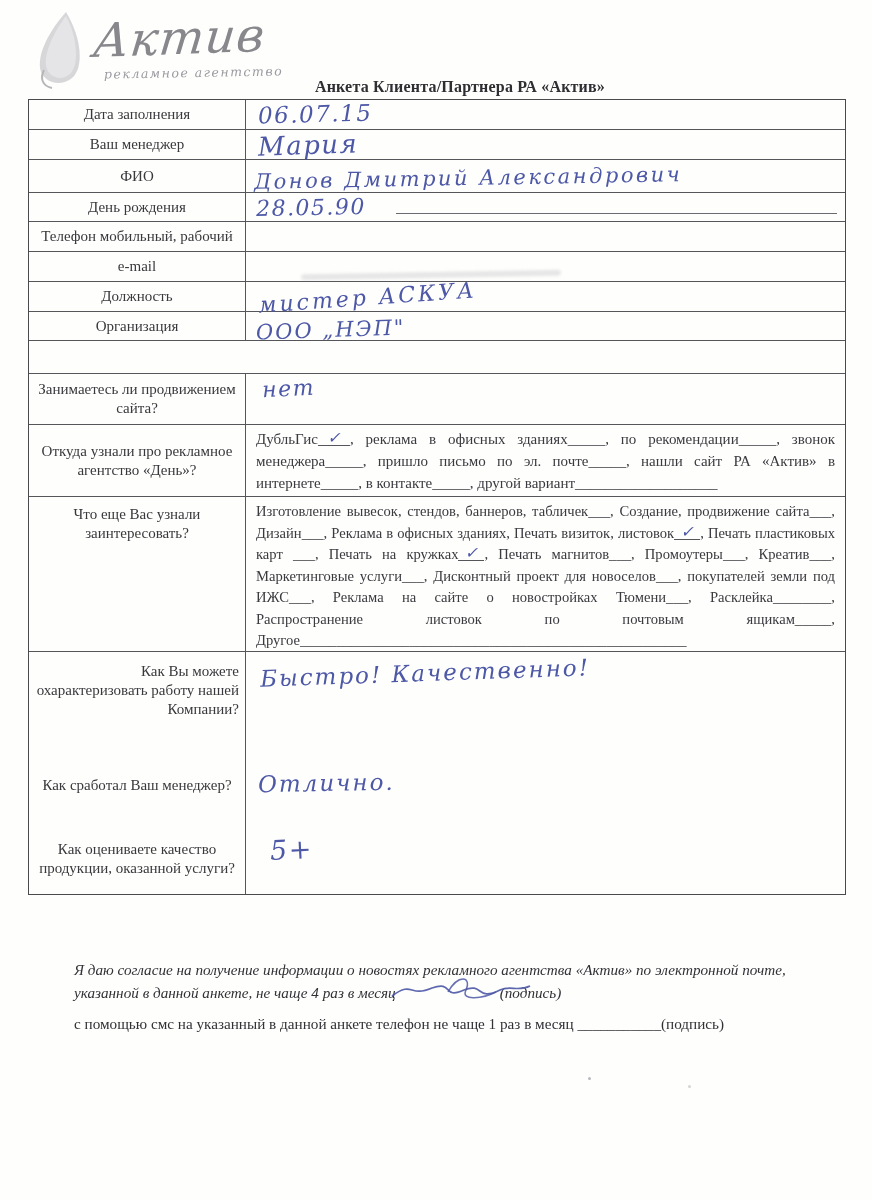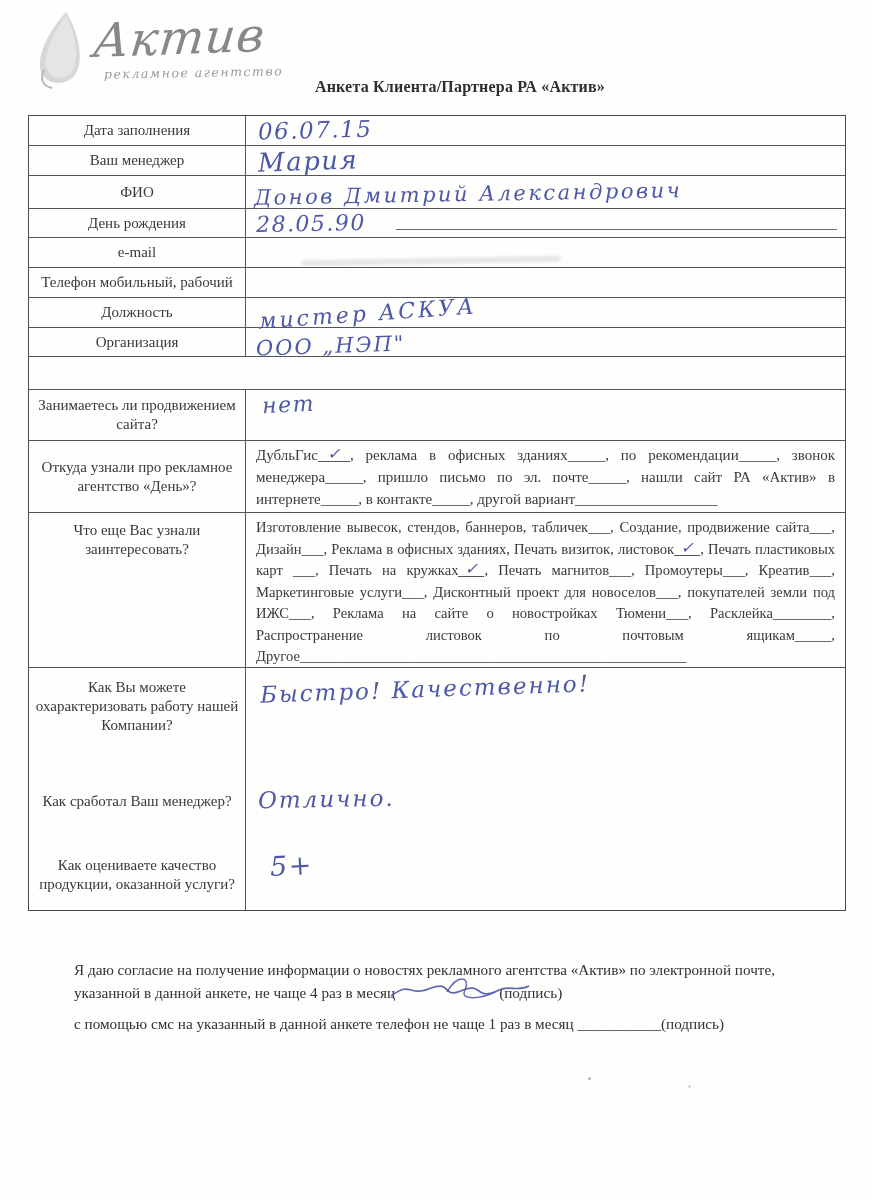--- a/index.html
+++ b/index.html
@@ -23,21 +23,21 @@
     font-size:12.5px; color:#9b9ba1; letter-spacing:1.5px; white-space:nowrap;
     transform:rotate(-1deg);
   }
   
   .title{
     position:absolute; left:0; top:78px; width:920px; text-align:center;
     font-weight:bold; font-size:16px; color:#2e2e33; letter-spacing:.2px;
   }
   
   .ftable{
-    position:absolute; left:28px; top:115px; width:818px;
+    position:absolute; left:28px; top:99px; width:818px;
     border:1.6px solid #4a4a4e; box-sizing:border-box;
   }
   .frow{display:flex; box-sizing:border-box; border-bottom:1px solid #55555a;}
   .frow:last-child{border-bottom:none;}
   .cell-l{
     width:217px; flex:0 0 217px; box-sizing:border-box;
     border-right:1px solid #55555a;
     display:flex; align-items:center; justify-content:center;
     text-align:center; font-size:15px; line-height:1.25; padding:2px 6px;
     position:relative;
@@ -112,29 +112,29 @@
 
     <div class="frow" style="height:29px">
       <div class="cell-l">День рождения</div>
       <div class="cell-r" style="overflow:visible">
         <span class="hw" style="left:10px; top:2px; font-size:22px; transform:rotate(-1deg); z-index:3;">28.05.90</span>
         <span class="wline" style="left:150px; right:8px; top:20px;"></span>
       </div>
     </div>
 
     <div class="frow" style="height:30px">
-      <div class="cell-l">e-mail</div>
-      <div class="cell-r">
-        <span class="smudge" style="left:55px; top:20px; width:260px; height:6px; transform:rotate(-1deg);"></span>
-      </div>
-    </div>
-
-    <div class="frow" style="height:30px">
       <div class="cell-l">Телефон мобильный, рабочий</div>
       <div class="cell-r"></div>
+    </div>
+
+    <div class="frow" style="height:30px">
+      <div class="cell-l">e-mail</div>
+      <div class="cell-r">
+        <span class="smudge" style="left:55px; top:20px; width:260px; height:6px; transform:rotate(-1deg);"></span>
+      </div>
     </div>
 
     <div class="frow" style="height:30px">
       <div class="cell-l">Должность</div>
       <div class="cell-r" style="overflow:visible">
         <span class="hw" style="left:12px; top:3px; font-size:22px; letter-spacing:3px; transform:rotate(-4deg); z-index:3;">мистер АСКУА</span>
       </div>
     </div>
 
     <div class="frow" style="height:29px">
@@ -165,34 +165,34 @@
 
     <div class="frow" style="height:155px">
       <div class="cell-l" style="align-items:flex-start; padding-top:8px;">Что еще Вас узнали заинтересовать?</div>
       <div class="cell-r clip">
         <div class="jtext2"><span>Изготовление вывесок, стендов, баннеров, табличек___, Создание, продвижение сайта___, Дизайн___, Реклама в офисных зданиях, Печать визиток, листовок</span><span class="check" style="min-width:26px">✓</span><span>, Печать пластиковых карт ___, Печать на кружках</span><span class="check" style="min-width:26px">✓</span><span>, Печать магнитов___, Промоутеры___, Креатив___, Маркетинговые услуги___, Дисконтный проект для новоселов___, покупателей земли под ИЖС___, Реклама на сайте о новостройках Тюмени___, Расклейка________, Распространение листовок по почтовым ящикам_____, Другое_____________________________________________________</span></div>
       </div>
     </div>
 
     <div class="frow" style="height:242px">
       <div class="cell-l" style="display:block; padding:0;">
-        <div style="position:absolute; left:6px; right:6px; top:10px; text-align:center;">Как Вы можете охарактеризовать работу нашей Компании?</div>
+        <div style="position:absolute; left:6px; right:6px; top:10px; text-align:right;">Как Вы можете охарактеризовать работу нашей Компании?</div>
         <div style="position:absolute; left:4px; right:4px; top:124px; text-align:center;">Как сработал Ваш менеджер?</div>
         <div style="position:absolute; left:6px; right:6px; top:188px; text-align:center;">Как оцениваете качество продукции, оказанной услуги?</div>
       </div>
       <div class="cell-r">
         <span class="hw" style="left:14px; top:8px; font-size:23px; letter-spacing:2px; transform:rotate(-2deg);">Быстро! Качественно!</span>
         <span class="hw" style="left:12px; top:118px; font-size:23px; letter-spacing:2px; transform:rotate(-1deg);">Отлично.</span>
         <span class="hw" style="left:24px; top:182px; font-size:27px; transform:rotate(-3deg);">5+</span>
       </div>
     </div>
 
   </div>
 
-  <div class="consent" style="top:958px;">
+  <div class="consent" style="top:958px;font-style:italic;">
     <span>Я даю согласие на  получение информации о новостях рекламного агентства «Актив» по электронной почте, указанной в данной анкете, не чаще 4 раз в месяц</span><span class="sigwrap"><svg width="150" height="46" viewBox="0 0 150 46">
         <path d="M4,34 C26,18 20,36 44,26 C66,18 54,38 76,28 C96,20 88,40 112,28 C122,23 130,30 142,24" fill="none" stroke="#4d58a6" stroke-width="1.7" opacity="0.9"></path>
         <path d="M60,30 C70,12 84,14 78,28 C72,40 96,36 108,30" fill="none" stroke="#4d58a6" stroke-width="1.5" opacity="0.85"></path>
       </svg></span><span>(подпись)</span>
   </div>
 
   <div class="consent" style="top:1012px;">
     <span>с помощью смс на указанный в данной анкете телефон не чаще 1 раз в месяц ___________</span><span>(подпись)</span>
   </div>
 

